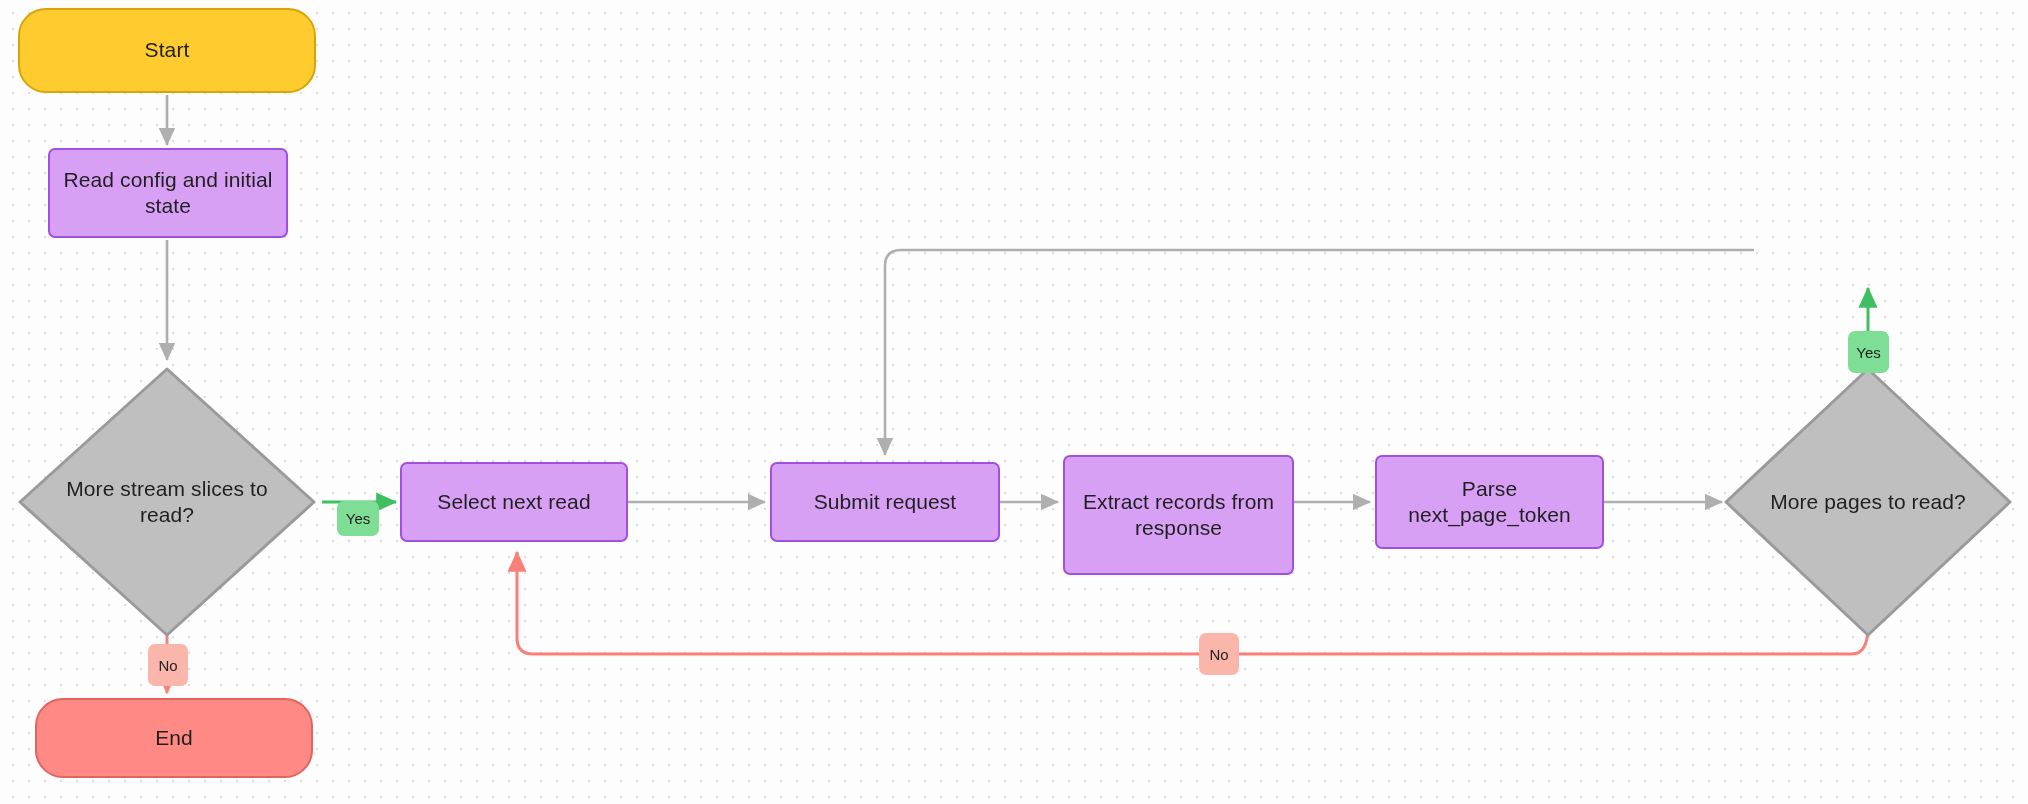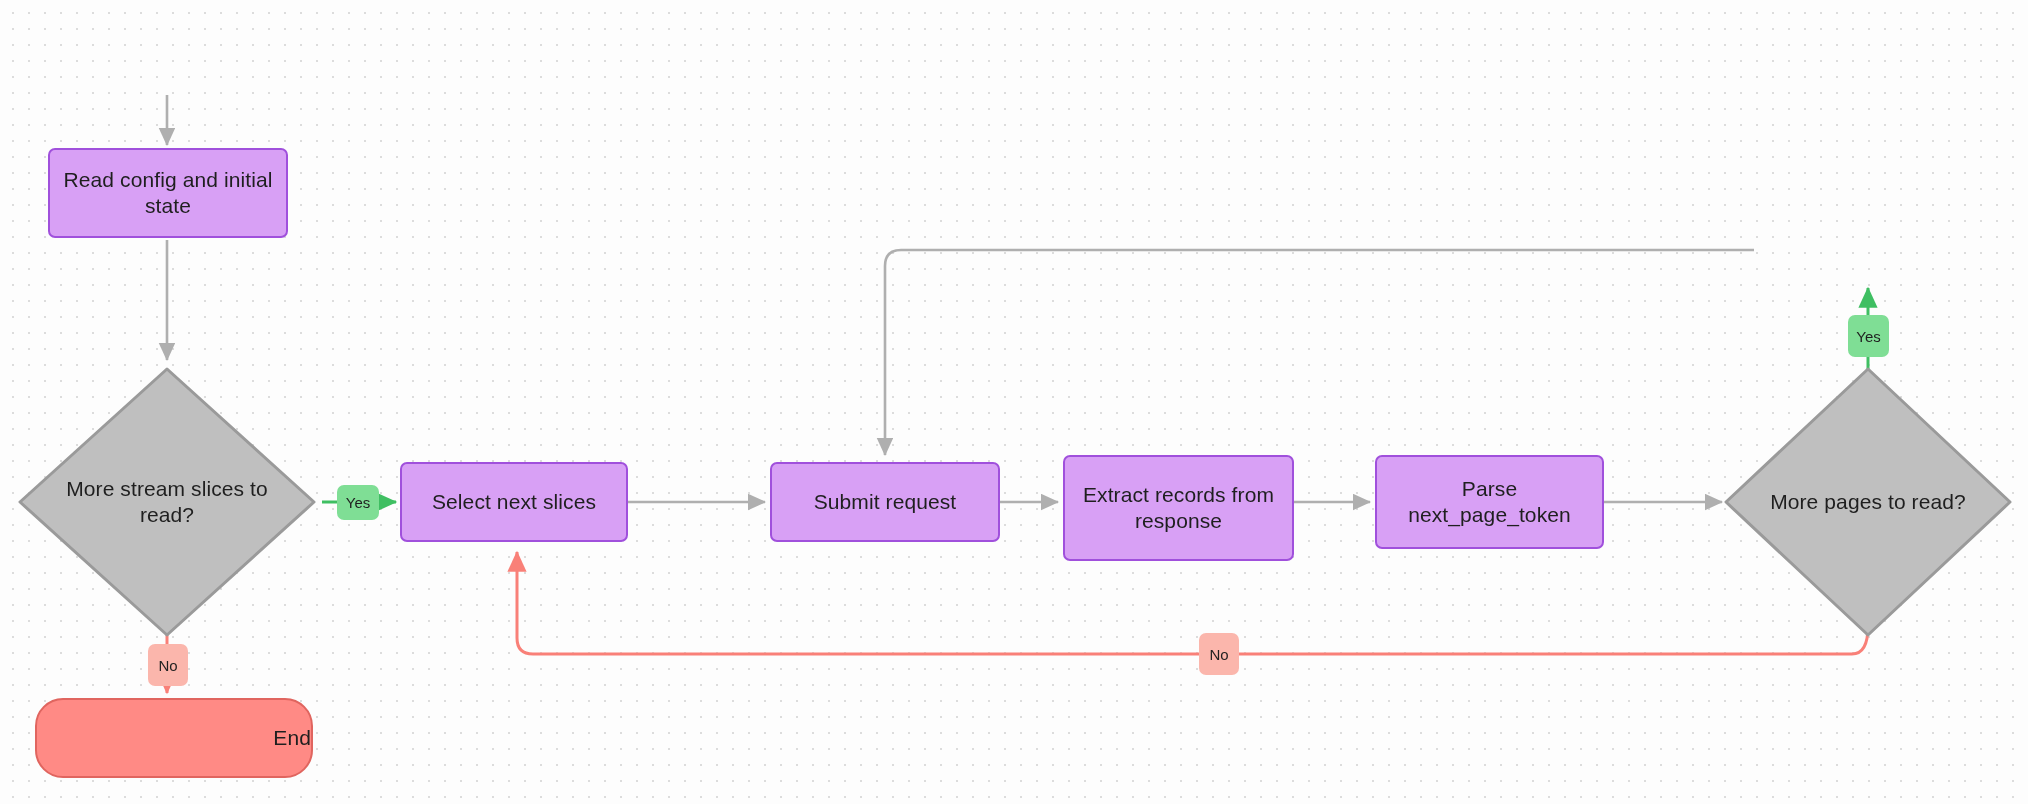--- a/index.html
+++ b/index.html
@@ -43,21 +43,20 @@
     border-radius: 28px;
     border: 2px solid;
   }
   .node-terminal.start {
     background: #FFCC2F;
     border-color: #D9A406;
   }
   .node-terminal.end {
     background: #FF8A85;
     border-color: #E0655F;
-    justify-content: flex-end;
   }
   .node-process {
     background: #D8A0F5;
     border: 2px solid #A050DC;
     border-radius: 7px;
   }
   .node-process .label { padding: 0 10px; }
 
   
   .node-decision {
@@ -82,21 +81,21 @@
     display: flex;
     align-items: center;
     justify-content: center;
     font-size: 15px;
     font-weight: 500;
     color: #1f1f1f;
     border-radius: 7px;
     z-index: 8;
     padding: 0;
   }
-  .edge-label.yes { background: #7FDE95; }
+  .edge-label.yes { background: #7FDE95; margin-top: 16px; }
   .edge-label.no  { background: #FBB6AC; }
 </style>
 </head>
 <body>
 
 <div id="canvas">
 
   <svg id="edges" viewBox="0 0 2028 804" xmlns="http://www.w3.org/2000/svg">
     <defs>
       <marker id="ah-gray" markerWidth="9" markerHeight="9" refX="6.6" refY="3.2" orient="auto" markerUnits="strokeWidth">
@@ -126,41 +125,44 @@
 
     <path d="M1604,502 L1722,502" fill="none" stroke="#AFAFAF" stroke-width="2.6" marker-end="url(#ah-gray)"></path>
 
     <path d="M1868,376 L1868,288" fill="none" stroke="#3FBF62" stroke-width="3" marker-end="url(#ah-green)"></path>
 
     <path d="M1754,250 L901,250 Q885,250 885,266 L885,455" fill="none" stroke="#AFAFAF" stroke-width="2.6" marker-end="url(#ah-gray)"></path>
 
     <path d="M1868,626 Q1868,654 1852,654 L533,654 Q517,654 517,638 L517,552" fill="none" stroke="#F98078" stroke-width="3" marker-end="url(#ah-red)"></path>
   </svg>
 
+  <div class="node node-terminal start" style="left:18px; top:8px; width:298px; height:85px;">
+    <span class="label">Start</span>
+  </div>
 
   <div class="node node-decision" style="left:17px; top:366px; width:300px; height:272px;">
     <svg class="dia-shape" viewBox="0 0 300 272" preserveAspectRatio="none" xmlns="http://www.w3.org/2000/svg">
       <polygon points="150,3 297,136 150,269 3,136" fill="#BFBFBF" stroke="#9A9A9A" stroke-width="3" stroke-linejoin="round"></polygon>
     </svg>
     <span class="label">More stream slices to read?</span>
   </div>
 
   <div class="node node-process" style="left:48px; top:148px; width:240px; height:90px;">
     <span class="label">Read config and initial state</span>
   </div>
 
   <div class="node node-process" style="left:400px; top:462px; width:228px; height:80px;">
-    <span class="label">Select next slices</span>
+    <span class="label">Select next read</span>
   </div>
 
   <div class="node node-process" style="left:770px; top:462px; width:230px; height:80px;">
     <span class="label">Submit request</span>
   </div>
 
-  <div class="node node-process" style="left:1063px; top:455px; width:231px; height:106px;">
+  <div class="node node-process" style="left:1063px; top:455px; width:231px; height:120px;">
     <span class="label">Extract records from response</span>
   </div>
 
   <div class="node node-process" style="left:1375px; top:455px; width:229px; height:94px;">
     <span class="label">Parse next_page_token</span>
   </div>
 
   <div class="node node-decision" style="left:1723px; top:366px; width:290px; height:272px;">
     <svg class="dia-shape" viewBox="0 0 290 272" preserveAspectRatio="none" xmlns="http://www.w3.org/2000/svg">
       <polygon points="145,3 287,136 145,269 3,136" fill="#BFBFBF" stroke="#9A9A9A" stroke-width="3" stroke-linejoin="round"></polygon>

